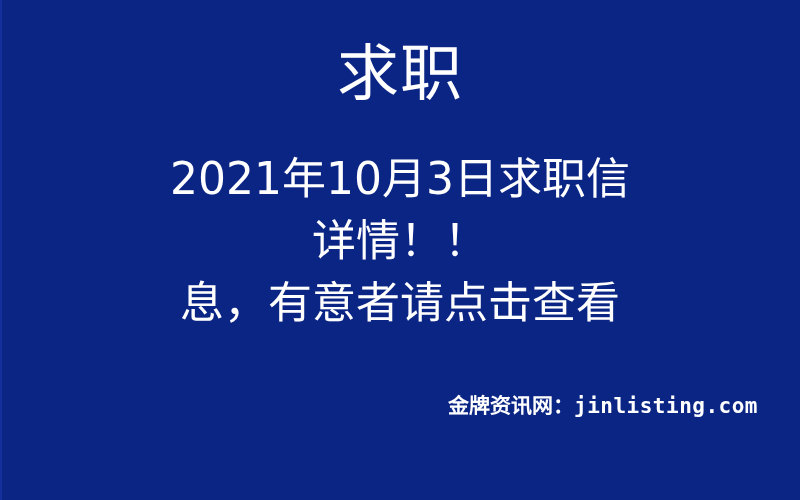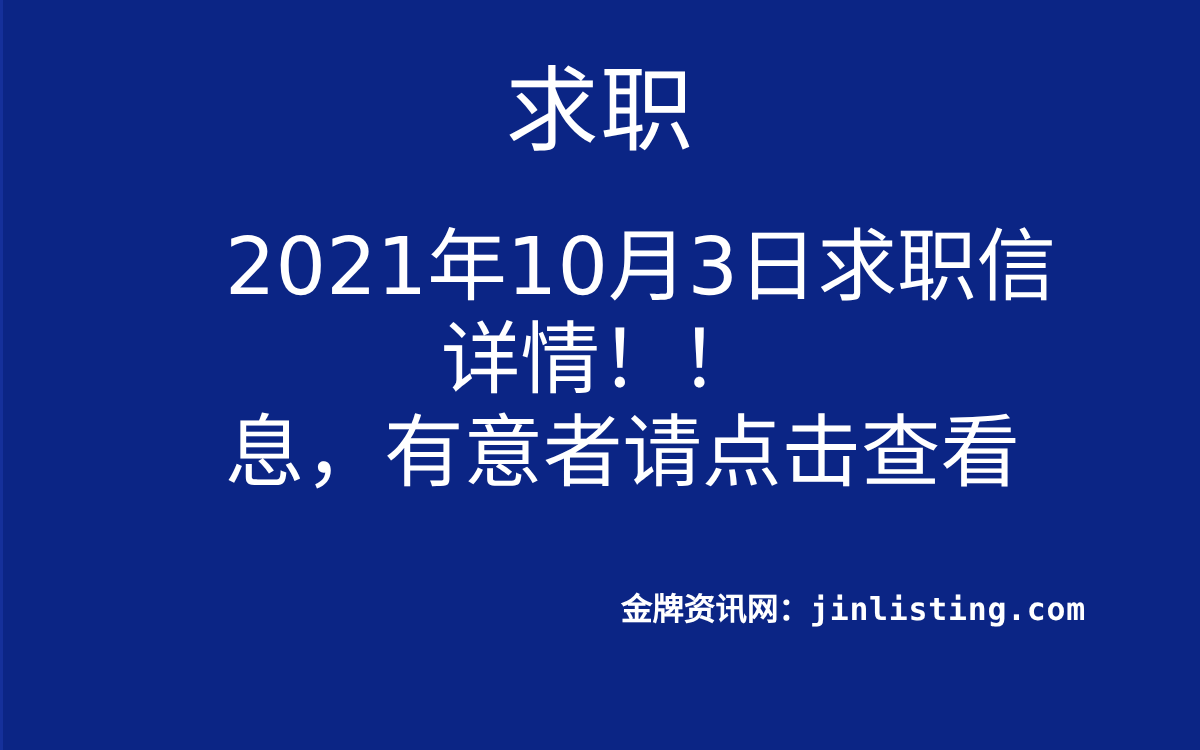--- a/index.html
+++ b/index.html
@@ -48,37 +48,37 @@
     white-space: nowrap;
   }
 
   .body-block {
     position: absolute;
     left: 150px;
     top: 148px;
     width: 500px;
     text-align: center;
     color: #ffffff;
-    font-size: 53px;
+    font-size: 44px;
     line-height: 62px;
     font-weight: 400;
     letter-spacing: 0px;
   }
 
   .body-line {
     display: block;
     white-space: nowrap;
   }
 
   .footer {
     position: absolute;
     left: 0;
     top: 392px;
     width: 800px;
-    padding-right: 76px;
+    padding-right: 42px;
     box-sizing: border-box;
     text-align: right;
     color: #ffffff;
     font-size: 21px;
     line-height: 28px;
     font-weight: bold;
     white-space: nowrap;
   }
 
   .footer-site {

